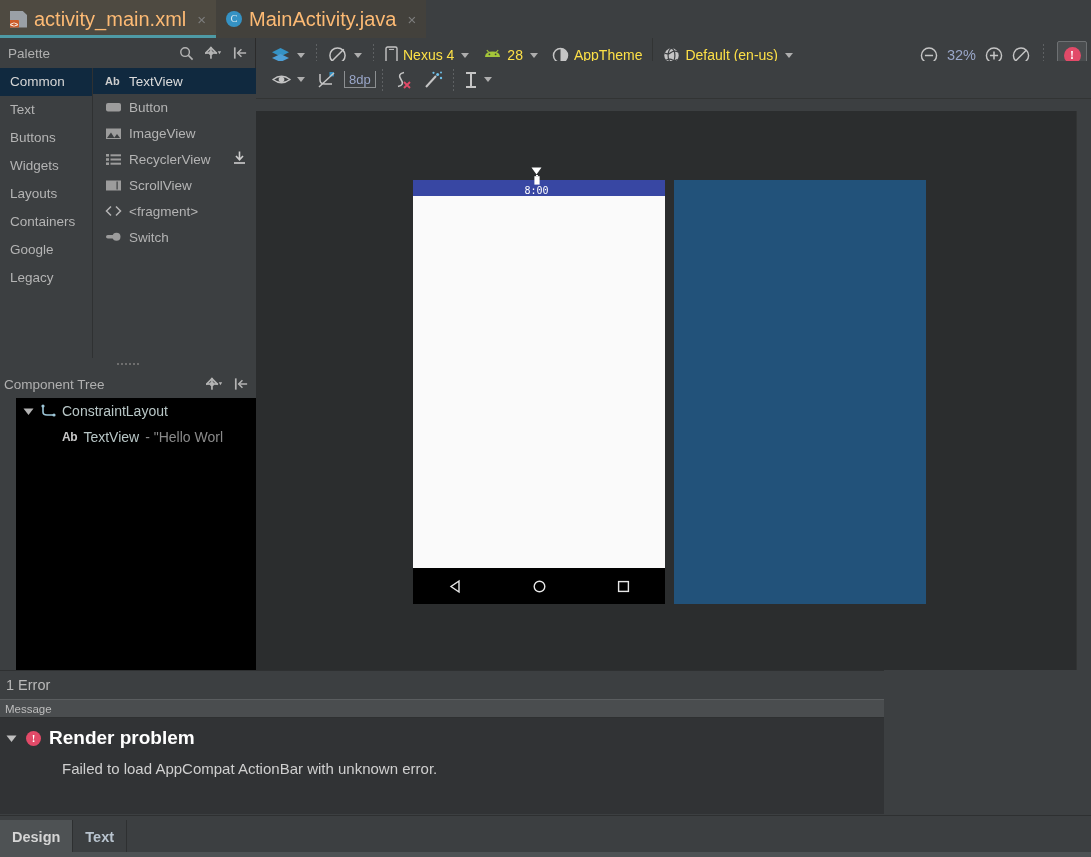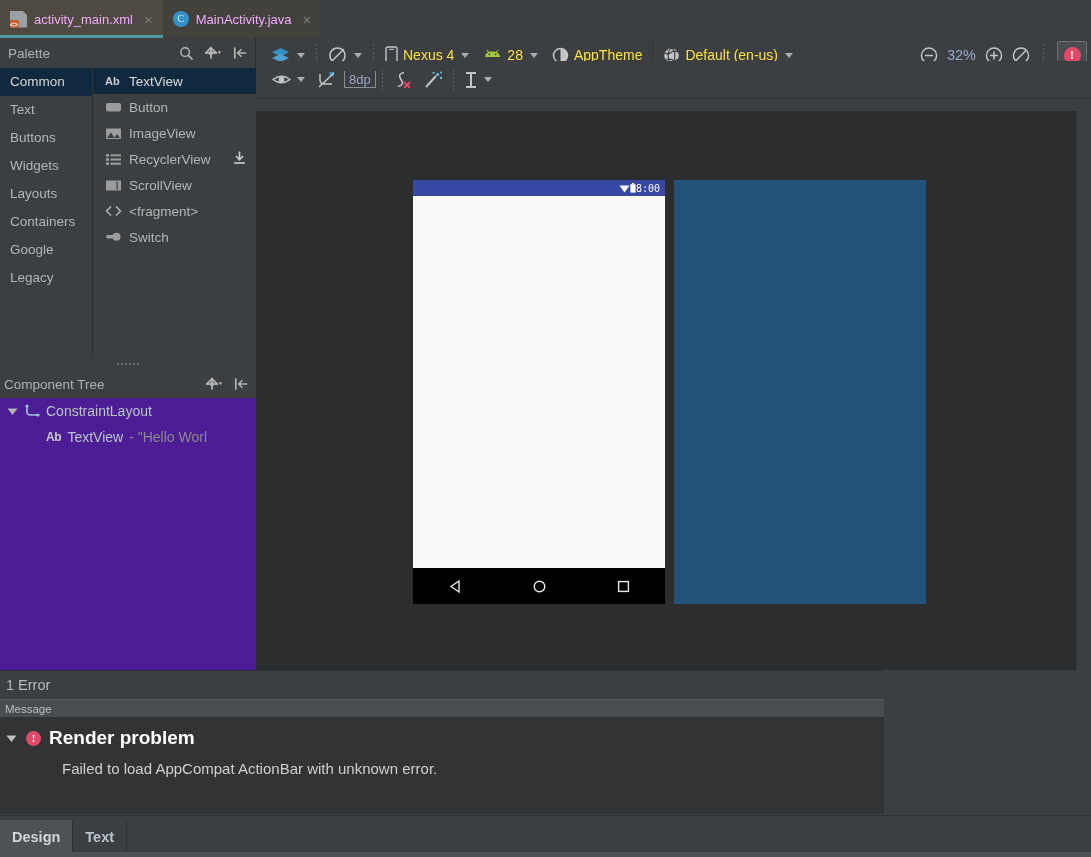--- a/index.html
+++ b/index.html
@@ -26,21 +26,21 @@
     height: 38px;
     position: relative;
     cursor: default;
   }
   .tab.active { background: #4e4a41; }
   .tab.active::after {
     content: ""; position: absolute; left: 0; right: 0; bottom: 0; height: 3px;
     background: #4e9aa5;
   }
   .tab.inactive { background: #43413c; }
-  .tab-label { font-size: 13px; color: #f0abfc; white-space: nowrap; }
+  .tab-label { font-size: 20px; color: #fdba74; white-space: nowrap; }
   .tab-close { color: #7d7d7d; font-size: 15px; margin-left: 4px; line-height: 1; }
   .tab-ico { width: 17px; height: 17px; position: relative; flex: 0 0 auto; }
   .ico-xml {
     background: #9aa0a6;
     clip-path: polygon(0 0, 72% 0, 100% 26%, 100% 100%, 0 100%);
   }
   .ico-xml::after {
     content: "<>"; position: absolute; left: -1px; bottom: -1px;
     background: #cc5c2a; color: #fff; font-size: 7px; font-weight: bold;
     font-family: "Liberation Sans", sans-serif;
@@ -93,22 +93,22 @@
     background: #3c3f41; display: flex; align-items: center; justify-content: center;
   }
   .grip { width: 26px; height: 4px; display: flex; gap: 2px; align-items: center; justify-content: center; }
   .grip i { width: 2px; height: 2px; background: #6e6e6e; display: block; border-radius: 0; }
 
   .tree-head {
     position: absolute; left: 0; top: 332px; width: 256px; height: 28px;
     display: flex; align-items: center; padding: 0 6px 0 4px; background: #3c3f41;
   }
   .tree-body {
-    position: absolute; left: 0; top: 360px; width: 256px; height: 292px;
-    background: #4c1d95; overflow: hidden;
+    position: absolute; left: 16px; top: 360px; width: 256px; height: 292px;
+    background: #000000; overflow: hidden;
   }
   .tree-row { height: 26px; display: flex; align-items: center; font-size: 14px; white-space: nowrap; }
   .tree-row.lvl0 { padding-left: 6px; gap: 6px; }
   .tree-row.lvl1 { padding-left: 46px; gap: 6px; }
   .twisty { width: 13px; height: 13px; display: flex; align-items: center; justify-content: center; }
   .tree-name { color: #b8c6c6; }
   .tree-sub { color: #8a8a8a; }
   .ab-tag { font-weight: bold; font-size: 12px; color: #c8c8c8; letter-spacing: -0.3px; }
 
   .hscroll {
@@ -163,21 +163,21 @@
   .canvas {
     position: absolute; left: 256px; top: 111px; width: 835px; height: 559px;
     background: #2b2d2e; overflow: hidden;
   }
   .device {
     position: absolute; left: 157px; top: 69px; width: 252px; height: 424px;
     background: #fafafa;
   }
   .dev-status {
     height: 16px; background: #3847a3; display: flex; align-items: center;
-    justify-content: flex-end; gap: 0; padding-right: 5px;
+    justify-content: flex-end; gap: 0; padding-right: 5px; flex-direction: column;
   }
   .dev-clock { color: #fff; font-size: 10px; font-family: "DejaVu Sans Mono", monospace; }
   .dev-body { height: 372px; background: #fafafa; }
   .dev-nav {
     height: 36px; background: #000; display: flex; align-items: center; justify-content: space-around;
   }
   .blueprint {
     position: absolute; left: 418px; top: 69px; width: 252px; height: 424px;
     background: #22527a;
   }

